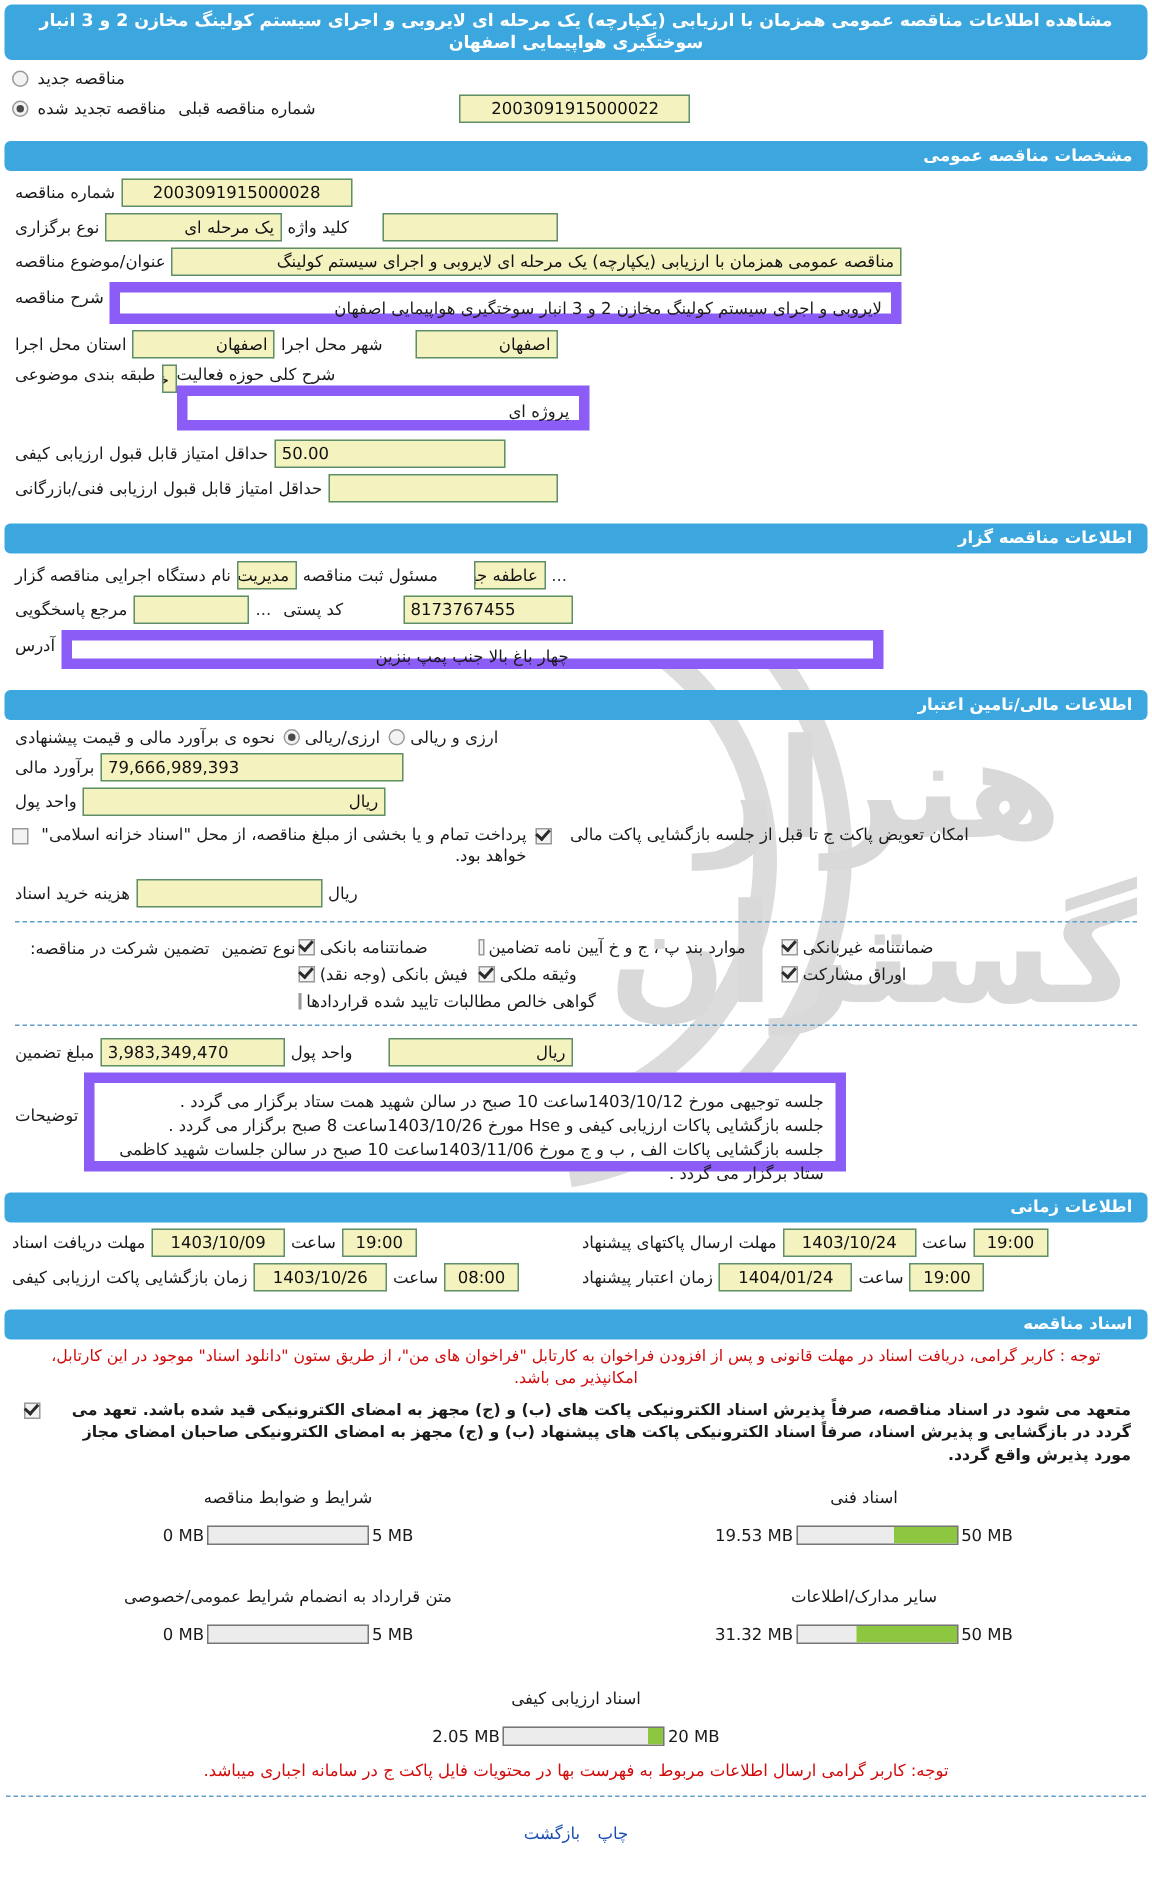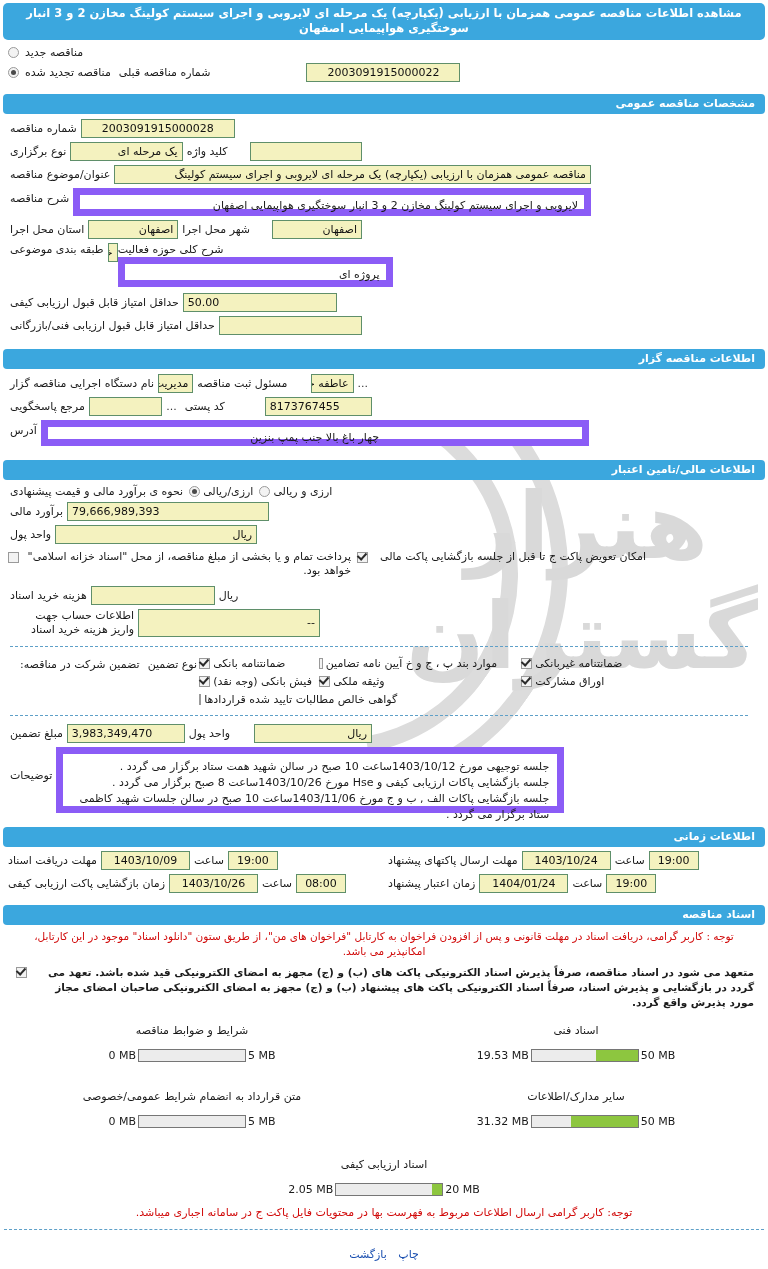--- a/index.html
+++ b/index.html
@@ -67,21 +67,21 @@
     margin:6px 3px 0 3px;
     background:#3ba7de;
     color:#ffffff;
     font-weight:bold;
     font-size:11px;
     line-height:17px;
     padding:1px 10px 2px 10px;
     border-radius:4px;
     text-align:right;
   }
-  .sec-body{padding:5px 16px 4px 6px;}
+  .sec-body{padding:5px 6px 4px 6px;}
 
   
   .row{
     display:flex;
     align-items:center;
     justify-content:flex-start;
     margin-bottom:4px;
     flex-direction:row-reverse;
   }
   .lbl{
@@ -365,24 +365,20 @@
         <span class="chk on" style="margin-top:2px;margin-right:8px;"></span>
         <span class="lbl">امکان تعویض پاکت ج تا قبل از جلسه بازگشایی پاکت مالی</span>
       </div>
 
       <div class="row" style="justify-content:flex-start;padding-right:300px;margin-top:8px;">
         <span class="lbl">هزینه خرید اسناد</span>
         <span class="fld fld-w120"></span>
         <span class="lbl">ریال</span>
       </div>
 
-      <div class="row" style="justify-content:flex-start;padding-right:300px;align-items:flex-start;">
-        <span class="lbl" style="white-space:normal;width:124px;text-align:right;line-height:14px;">اطلاعات حساب جهت واریز هزینه خرید اسناد</span>
-        <span class="fld right" style="width:172px;height:24px;line-height:24px;">--</span>
-      </div>
 
       <hr class="divider">
 
       <div class="guar">
         <span class="guar-label">تضمین شرکت در مناقصه:</span>
         <span class="guar-label">نوع تضمین</span>
         <div class="guar-cols">
           <div class="guar-col gc1">
             <span class="opt">
               <span class="chk on"></span>

